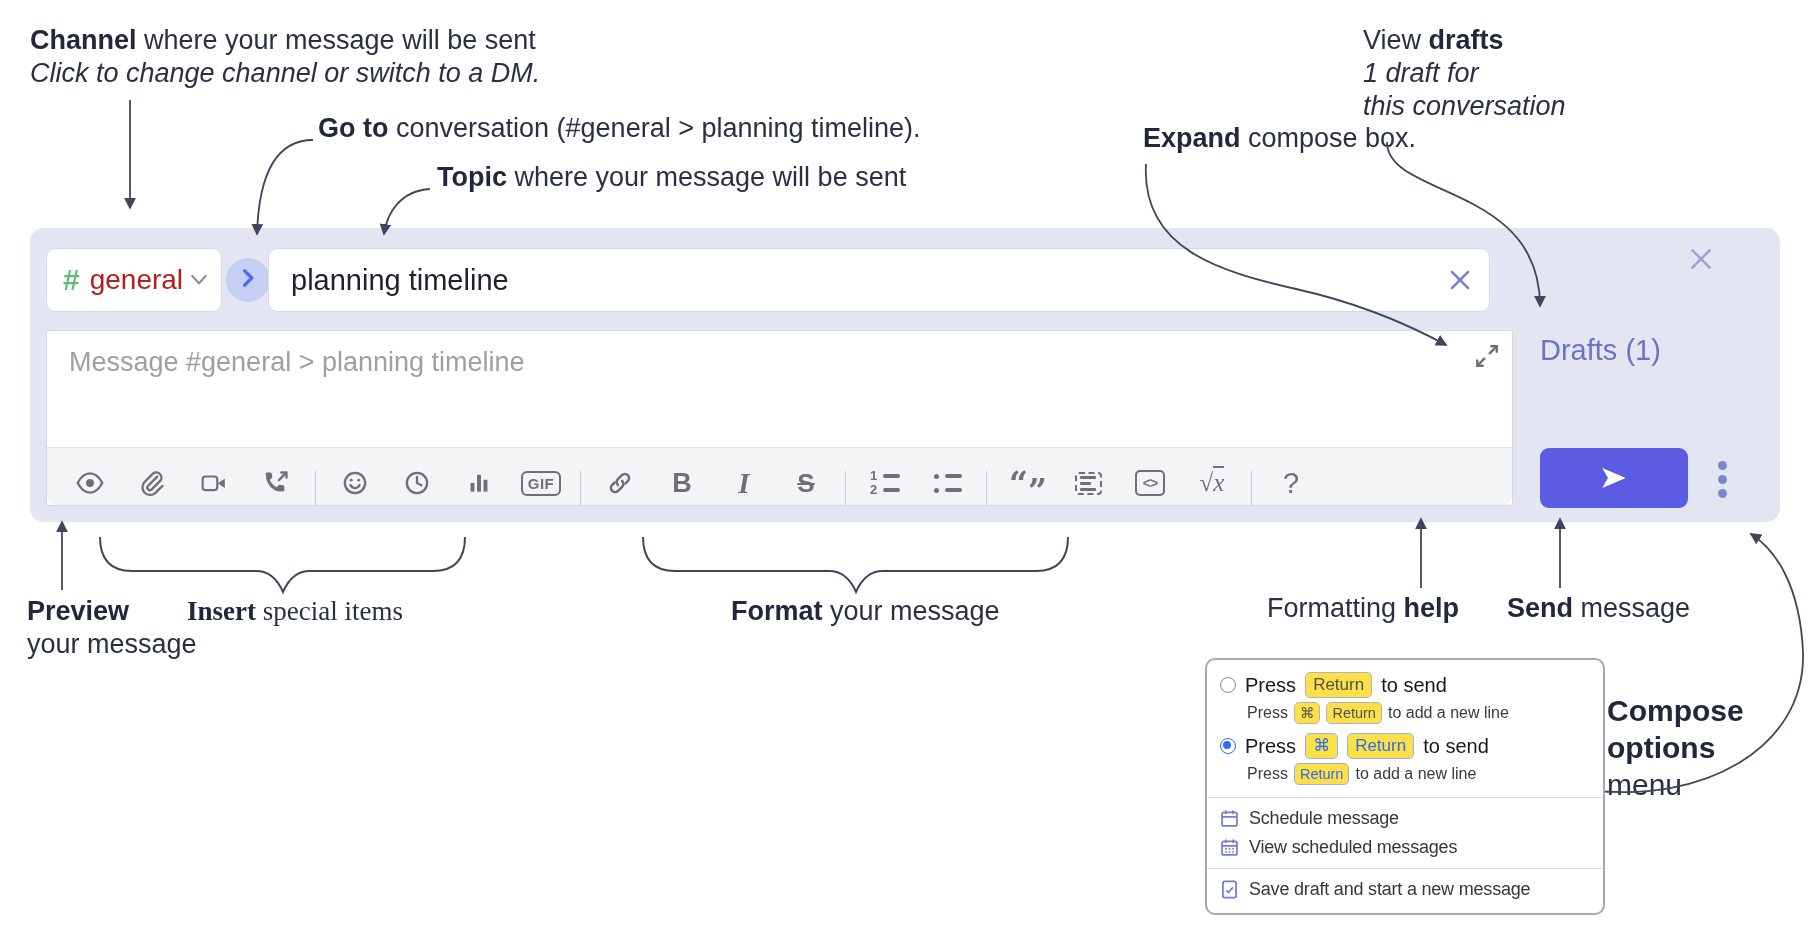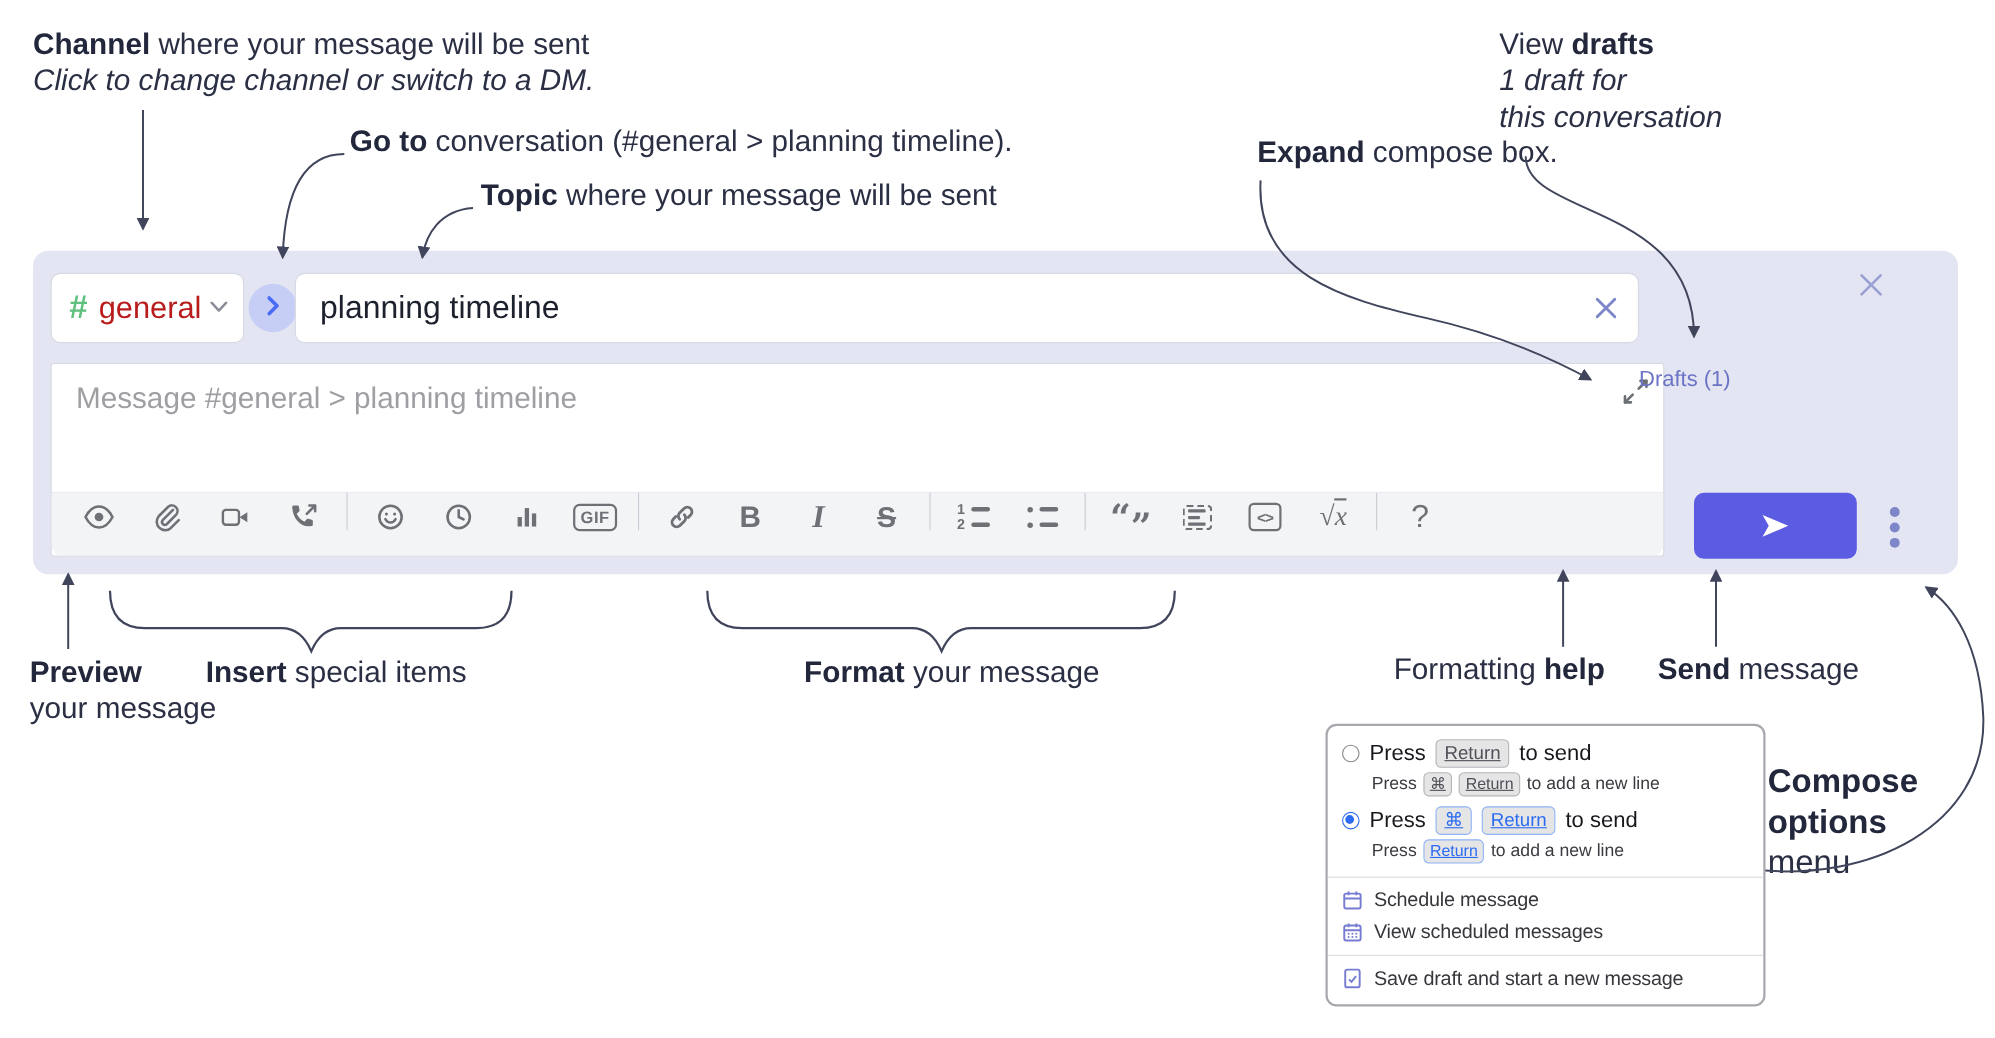--- a/index.html
+++ b/index.html
@@ -33,21 +33,21 @@
   .msgbox{position:absolute;left:16px;top:102px;width:1467px;height:176px;background:#fff;
           border:1px solid #d7d9e2;border-radius:3px;box-sizing:border-box;}
   .msgbox textarea{position:absolute;left:0;top:0;width:100%;height:112px;border:none;
           outline:none;resize:none;background:transparent;font-family:inherit;
           font-size:27px;color:#30343e;padding:16px 50px 0 22px;box-sizing:border-box;}
   .msgbox textarea::placeholder{color:#9e9ea3;opacity:1;}
   .expandbtn{position:absolute;right:10px;top:10px;width:30px;height:30px;display:flex;
           align-items:center;justify-content:center;cursor:pointer;}
   .mtoolbar{position:absolute;left:0;right:0;bottom:0;height:58px;background:#f3f4f6;
           border-top:1px solid #e3e4e9;border-radius:0 0 9px 9px;display:flex;
-          align-items:flex-start;padding-left:12px;box-sizing:border-box;}
+          align-items:flex-end;padding-left:12px;box-sizing:border-box;}
   .tbtn{width:62px;height:44px;display:flex;align-items:center;justify-content:center;
         cursor:pointer;color:#6e7076;flex:0 0 auto;}
   .tdiv{width:1px;height:34px;background:#c9cbd3;margin:0 8px;flex:0 0 auto;}
   .glyphB{font-size:27px;font-weight:700;}
   .glyphI{font-family:"Liberation Serif",serif;font-style:italic;font-size:29px;font-weight:600;}
   .glyphS{font-size:26px;font-weight:600;text-decoration:line-through;}
   .gifbox{border:2.4px solid #6e7076;border-radius:6px;font-size:15px;font-weight:700;
           padding:2px 5px;letter-spacing:.5px;}
   .quote .q{font-size:33px;font-weight:700;letter-spacing:-2px;font-family:"DejaVu Serif",serif;}
   .quote .q2{position:relative;top:8px;left:2px;}
@@ -59,40 +59,40 @@
   .spoilbox{width:27px;height:23px;border:2.6px dashed #6e7076;border-radius:4px;
             display:flex;flex-direction:column;justify-content:center;gap:3px;align-items:flex-start;
             padding-left:3px;box-sizing:border-box;}
   .spoilbox i{display:block;height:3px;background:#6e7076;border-radius:1px;}
   .codebox{width:30px;height:26px;border:2.6px solid #6e7076;border-radius:5px;display:flex;
            align-items:center;justify-content:center;font-size:14px;font-weight:700;
            letter-spacing:-1px;box-sizing:border-box;}
   .mathic{font-family:"Liberation Serif",serif;font-size:25px;}
   .mathic .xx{font-style:italic;border-top:2px solid #6e7076;padding-top:1px;}
   .helpq{font-size:29px;color:#6e7076;}
-  .drafts{position:absolute;left:1460px;top:106px;font-size:20px;color:#6b74c4;cursor:pointer;}
+  .drafts{position:absolute;left:1510px;top:106px;font-size:29px;color:#6b74c4;cursor:pointer;}
   .sendbtn{position:absolute;left:1510px;top:220px;width:148px;height:60px;border-radius:9px;
            background:#5b5ce2;display:flex;align-items:center;justify-content:center;cursor:pointer;}
   .kebab{position:absolute;left:1678px;top:227px;width:28px;height:48px;display:flex;
          flex-direction:column;align-items:center;justify-content:center;gap:5px;cursor:pointer;}
   .kebab i{width:9px;height:9px;border-radius:50%;background:#7d86c8;}
   
   .popup{position:absolute;left:1205px;top:658px;width:400px;background:#fff;z-index:6;
          border:2px solid #a7a7ad;border-radius:10px;padding:9px 0;box-sizing:border-box;}
   .opt{display:flex;align-items:center;gap:9px;padding:3px 13px;font-size:20px;color:#17171c;
        cursor:pointer;white-space:nowrap;}
   .radio{width:16px;height:16px;border:1.6px solid #8a8a8f;border-radius:50%;flex:0 0 auto;
          box-sizing:border-box;}
   .radio.sel{border:1.8px solid #2e6bf0;position:relative;}
   .radio.sel::after{content:"";position:absolute;left:2.4px;top:2.4px;width:8px;height:8px;
          border-radius:50%;background:#2e6bf0;}
   .sub{display:flex;align-items:center;gap:6px;padding:1px 13px 6px 40px;font-size:16px;
        color:#3a3a40;white-space:nowrap;}
   .key{display:inline-block;border:1.2px solid #b4b4ba;border-radius:5px;padding:0 7px;
-       line-height:24px;font-size:17px;color:#4f5058;background:#e5e5e5;text-decoration:underline;}
+       line-height:24px;font-size:17px;color:#4f5058;background:#fde047;}
   .key.sm{line-height:20px;font-size:14.5px;padding:0 5px;}
   .key.blue{color:#2c6cf2;border-color:#8fb3f7;}
   .mdiv{height:1px;background:#dcdce0;margin:6px 0;}
   .mitem{display:flex;align-items:center;gap:9px;padding:4px 12px;font-size:18px;color:#36363c;
          cursor:pointer;white-space:nowrap;letter-spacing:-0.2px;}
   .mitem svg{flex:0 0 auto;}
   
   .overlay{position:absolute;left:0;top:0;width:1814px;height:944px;z-index:4;pointer-events:none;}
 </style>
 </head>
@@ -136,21 +136,21 @@
   </div>
   <div class="ann" style="left:1363px;top:24px;">
     <div><span>View </span><b>drafts</b></div>
     <div class="it">1 draft for</div>
     <div class="it">this conversation</div>
   </div>
   <div class="ann" style="left:27px;top:595px;">
     <div><b>Preview</b></div>
     <div>your message</div>
   </div>
-  <div class="ann" style="left:187px;top:595px;">
+  <div class="ann" style="left:187px;top:595px;font-family:Liberation Serif, serif;">
     <b>Insert</b><span> special items</span>
   </div>
   <div class="ann" style="left:731px;top:595px;">
     <b>Format</b><span> your message</span>
   </div>
   <div class="ann" style="left:1267px;top:592px;">
     <span>Formatting </span><b>help</b>
   </div>
   <div class="ann" style="left:1507px;top:592px;">
     <b>Send</b><span> message</span>

